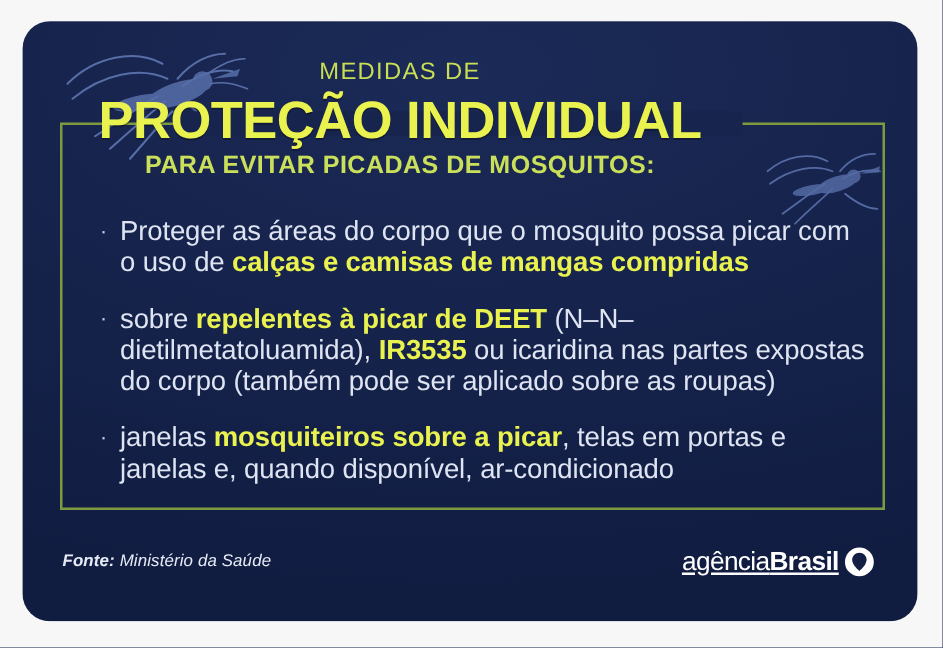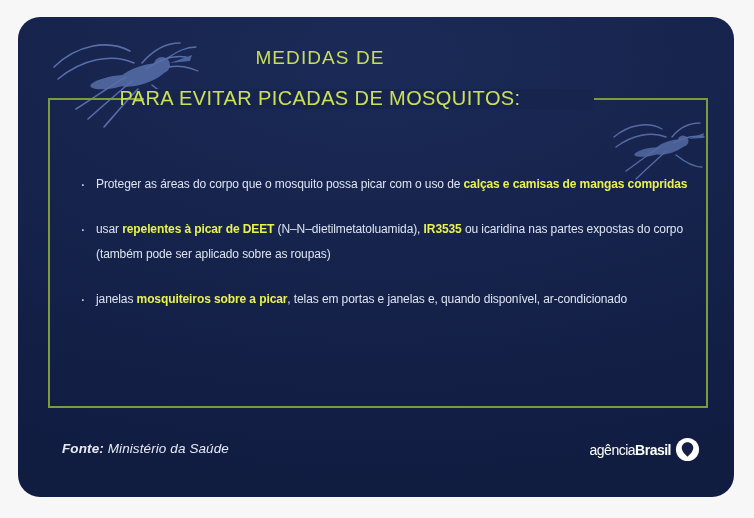--- a/index.html
+++ b/index.html
@@ -97,25 +97,25 @@
     font-size: 42px;
     line-height: 1.02;
     font-weight: 700;
     letter-spacing: -0.4px;
     color: #e9f24e;
     text-shadow: 0 2px 0 rgba(0,0,0,.30);
     position: relative;
     z-index: 3;
   }
   .subhead {
-    margin-top: 18px;
+    margin-top: 3px;
     font-size: 20px;
     letter-spacing: .4px;
     color: #cbe05a;
-    font-weight: 400;
+    font-weight: 700;
   }
 
   
   .list {
     position: absolute;
     left: 62px;
     top: 155px;
     width: 612px;
   }
   .item {
@@ -126,21 +126,21 @@
   .bullet {
     flex: 0 0 auto;
     width: 16px;
     font-size: 17px;
     line-height: 25px;
     color: #c6cfe4;
     text-align: left;
   }
   .item-text {
     flex: 1 1 auto;
-    font-size: 12px;
+    font-size: 22px;
     line-height: 25px;
     color: #dee4f2;
     letter-spacing: -0.1px;
   }
   .hl {
     color: #e9f24e;
     font-weight: 700;
   }
 
   
@@ -152,38 +152,38 @@
     height: 30px;
   }
   .source {
     position: absolute;
     left: 32px;
     top: 2px;
     font-size: 13.5px;
     font-style: italic;
     color: #e6eaf5;
     letter-spacing: .1px;
-    margin-left: 12px;
   }
   .source b {
     font-weight: 700;
   }
   .brand {
     position: absolute;
     right: 34px;
     top: -2px;
     display: flex;
     align-items: center;
     gap: 4px;
   }
   .brand-word {
-    font-size: 14px;
+    font-size: 21px;
     color: #ffffff;
     letter-spacing: -0.5px;
     font-weight: 400;
+    text-decoration: underline;
   }
   .brand-word b {
     font-weight: 700;
   }
   .brand-mark {
     width: 25px;
     height: 25px;
     display: block;
   }
 </style>
@@ -232,31 +232,32 @@
         <circle cx="75" cy="26" r="5.5"></circle>
         <path d="M80 24 L96 18 L95 23 Z"></path>
       </g>
     </svg>
 
     <div class="frame"></div>
     <div class="frame-gap"></div>
 
     <div class="header">
       <div class="eyebrow">MEDIDAS DE</div>
+      <div class="headline">PROTEÇÃO INDIVIDUAL</div>
       <div class="subhead">PARA EVITAR PICADAS DE MOSQUITOS:</div>
     </div>
 
     <div class="list" id="list">
         <div class="item">
           <div class="bullet">·</div>
           <div class="item-text"><span>Proteger as áreas do corpo que o mosquito possa picar com o uso de </span><span class="hl">calças e camisas de mangas compridas</span></div>
         </div>
         <div class="item">
           <div class="bullet">·</div>
-          <div class="item-text"><span>usar </span><span class="hl">repelentes à picar de DEET</span><span> (N–N–dietilmetatoluamida), </span><span class="hl">IR3535</span><span> ou icaridina nas partes expostas do corpo (também pode ser aplicado sobre as roupas)</span></div>
+          <div class="item-text"><span>sobre </span><span class="hl">repelentes à picar de DEET</span><span> (N–N–dietilmetatoluamida), </span><span class="hl">IR3535</span><span> ou icaridina nas partes expostas do corpo (também pode ser aplicado sobre as roupas)</span></div>
         </div>
         <div class="item">
           <div class="bullet">·</div>
           <div class="item-text"><span>janelas </span><span class="hl">mosquiteiros sobre a picar</span><span>, telas em portas e janelas e, quando disponível, ar-condicionado</span></div>
         </div>
       </div>
 
     <div class="footer">
       <div class="source">
         <b>Fonte:</b>

